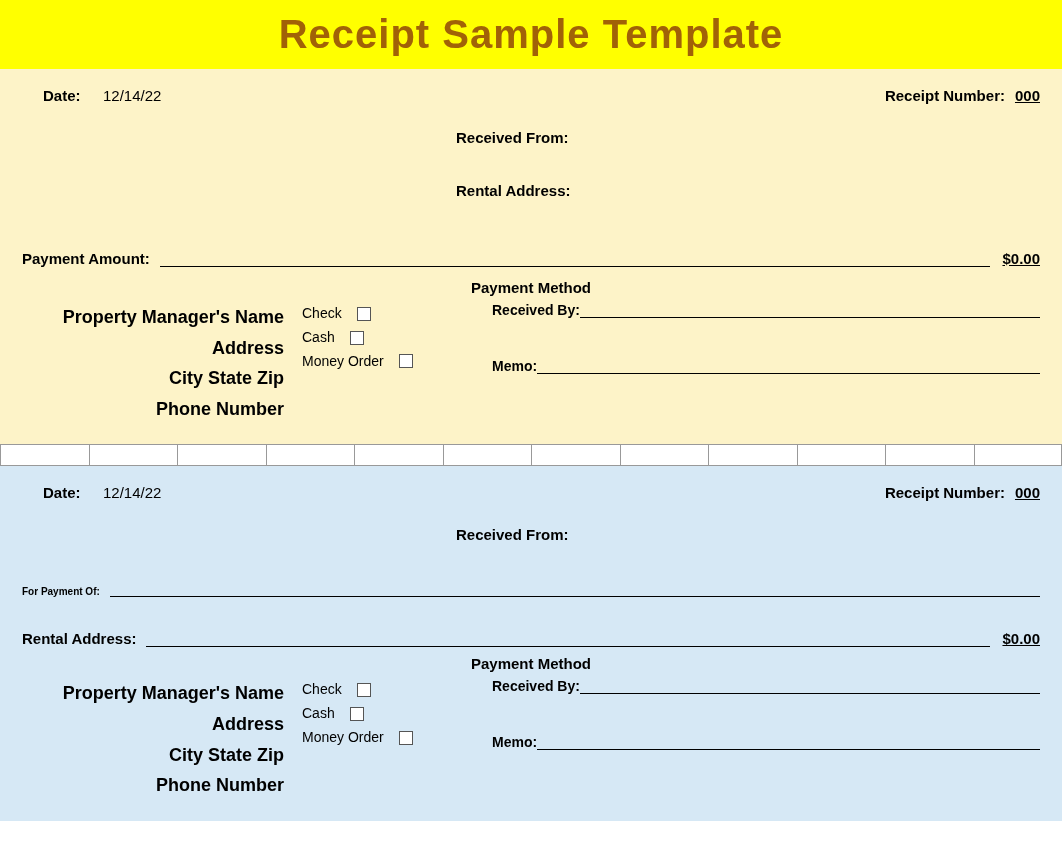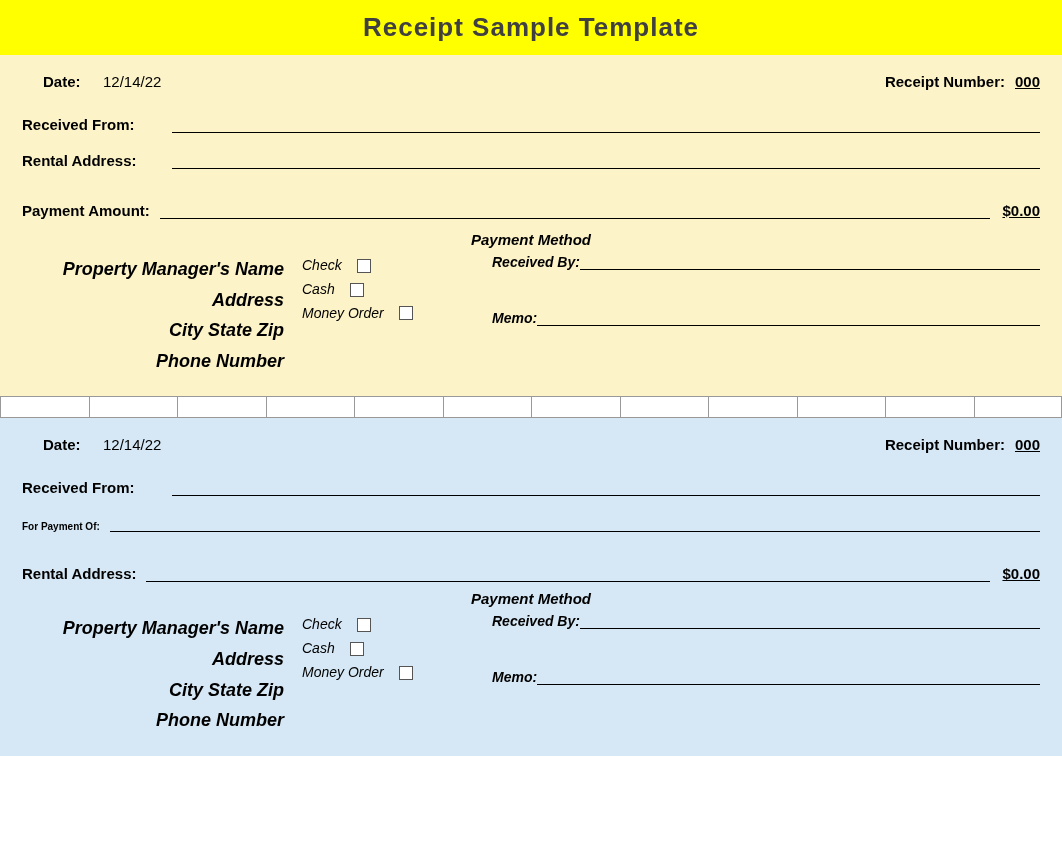--- a/index.html
+++ b/index.html
@@ -7,24 +7,24 @@
       font-family: Arial, sans-serif;
       background: #fff;
       width: 1062px;
       min-height: 861px;
     }
 
     .page-title {
       background: yellow;
       text-align: center;
       padding: 12px 0;
-      font-size: 26px;
+      font-size: 40px;
       font-weight: 900;
       font-family: 'Arial Black', Arial, sans-serif;
-      color: #404040;
+      color: #a16207;
       letter-spacing: 1px;
     }
 
     .receipt-section {
       padding: 14px 22px 10px 22px;
     }
 
     .receipt-top {
       background: #fdf3c8;
     }
@@ -60,23 +60,24 @@
       font-size: 15px;
     }
     .receipt-num-value {
       font-size: 15px;
       font-weight: bold;
       text-decoration: underline;
     }
 
     .field-row {
       display: flex;
-      align-items: flex-end;
+      align-items: center;
       margin-bottom: 4px;
       padding: 4px 0;
+      flex-direction: column;
     }
     .field-label {
       font-weight: bold;
       font-size: 15px;
       white-space: nowrap;
       margin-right: 10px;
       min-width: 140px;
     }
     .field-line {
       flex: 1;
@@ -104,21 +105,20 @@
     .payment-amount-value {
       font-weight: bold;
       font-size: 15px;
       margin-left: 12px;
       text-decoration: underline;
       white-space: nowrap;
     }
 
     .payment-method-section {
       margin-top: 0;
-      font-style: italic;
     }
     .payment-method-title {
       text-align: center;
       font-weight: bold;
       font-size: 15px;
       margin-bottom: 6px;
     }
 
     .payment-method-grid {
       display: flex;

